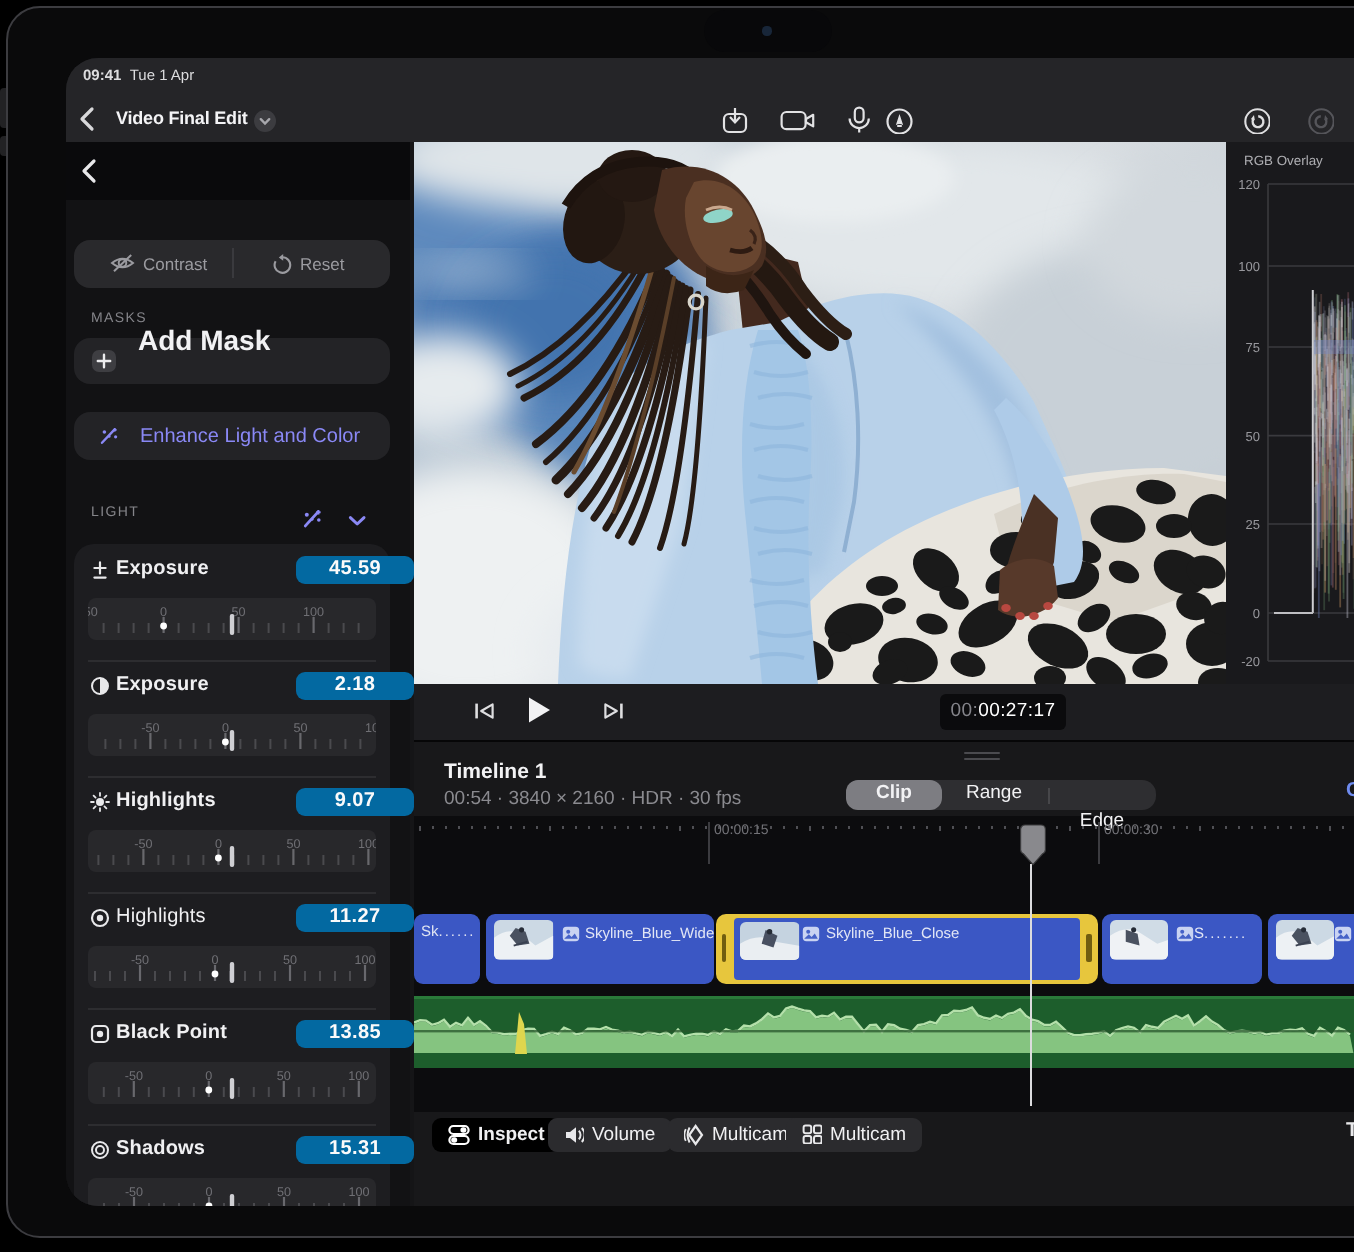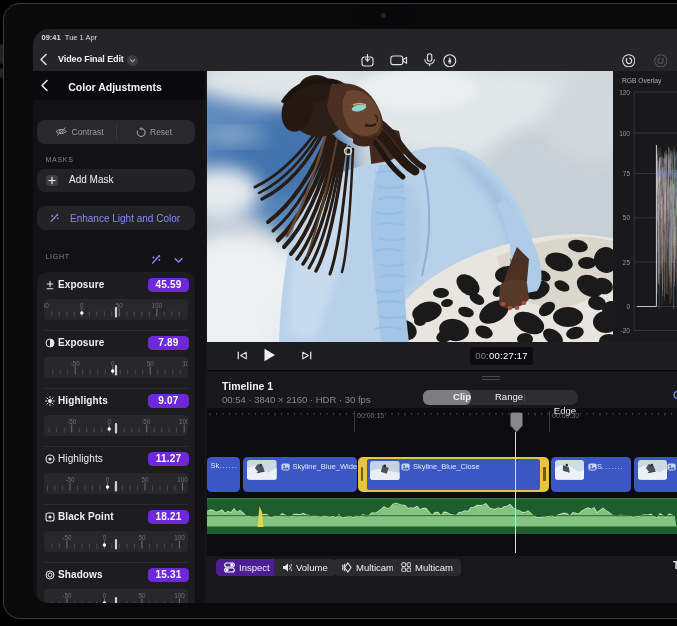--- a/index.html
+++ b/index.html
@@ -1,22 +1,22 @@
 <!DOCTYPE html>
 <html><head><meta charset="utf-8">
 <style>
 * { margin:0; padding:0; box-sizing:border-box; }
 html,body { width:677px; height:626px; background:#000; overflow:hidden;
   font-family:"Liberation Sans", sans-serif; -webkit-font-smoothing:antialiased; }
 .abs { position:absolute; }
 svg { display:block; }
-.vbox { width:41px; height:13.5px; background:#6d28d9; border-radius:4.5px;
+.vbox { width:59px; height:13.5px; background:#0369a1; border-radius:4.5px;
   color:#fafafa; font-size:10px; font-weight:700; text-align:center; line-height:13.5px; letter-spacing:.2px; }
 .ruler { width:144px; height:21px; background:#28282b; border-radius:4px; overflow:hidden; }
-.seg { position:absolute; top:0; height:29px; line-height:14.5px; text-align:right;
+.seg { position:absolute; top:0; height:29px; line-height:14.5px; text-align:center;
   font-size:9.5px; font-weight:700; color:#f2f2f4; }
 .btn { position:absolute; top:529.5px; height:17px; background:#2b2b2e; border-radius:4.5px;
   color:#f0f0f2; font-size:9.5px; font-weight:400; display:flex; align-items:center; gap:4px; padding:0 8px; }
 </style></head>
 <body>
 
 <div class="abs" style="left:0;top:44px;width:4px;height:20px;background:#222224;border-radius:2px 0 0 2px"></div>
 <div class="abs" style="left:0;top:68px;width:4px;height:10px;background:#222224;border-radius:2px 0 0 2px"></div>
 <div class="abs" style="left:3px;top:3px;width:710px;height:616px;border:1.2px solid #3c3c40;border-radius:17px;background:#0a0a0b"></div>
 <div class="abs" style="left:352px;top:5px;width:64px;height:21px;background:#08080a;border-radius:11px"></div>
@@ -78,21 +78,20 @@
       </svg>
     </div>
 
   <div class="abs" style="left:0;top:42px;width:172px;height:532px;background:#121214"></div>
   <div class="abs" style="left:0;top:42px;width:172px;height:29px;background:#0a0a0c"></div>
   <div class="abs" style="left:7px;top:50px">
       <svg width="9" height="13" viewBox="0 0 9 13" style="">
         <path d="M7 1.5 L2 6.5 L7 11.5" stroke="#e8e8ea" stroke-width="1.6" fill="none" stroke-linecap="round" stroke-linejoin="round"></path>
       </svg>
     </div>
-  <div class="abs" style="left:-4px;top:51.5px;width:172px;text-align:center;font-size:10.5px;font-weight:700;color:#f4f4f6">Color Adjustments</div>
 
   <div class="abs" style="left:3.5px;top:91px;width:158.5px;height:23.5px;background:#29292c;border-radius:8px"></div>
   <div class="abs" style="left:82.5px;top:95px;width:1px;height:15px;background:#3a3a3e"></div>
   <div class="abs" style="left:22px;top:97px">
       <svg width="12.5" height="11" viewBox="0 0 12.5 11" style="">
         <path d="M1 5.5 Q6.25 1.2 11.5 5.5 Q6.25 9.8 1 5.5 Z" stroke="#9b9ba0" stroke-width="1" fill="none"></path>
         <circle cx="6.25" cy="5.5" r="1.9" stroke="#9b9ba0" stroke-width="1" fill="none"></circle>
         <path d="M2 9.6 L10.6 1.5" stroke="#9b9ba0" stroke-width="1"></path>
       </svg>
     </div>
@@ -105,21 +104,21 @@
     </div>
   <div class="abs" style="left:117px;top:98px;font-size:8.5px;color:#9b9ba0">Reset</div>
 
   <div class="abs" style="left:12.5px;top:126.5px;font-size:7px;color:#85858a;letter-spacing:.7px">MASKS</div>
   <div class="abs" style="left:3.5px;top:139.5px;width:158.5px;height:23px;background:#232326;border-radius:8px"></div>
   <div class="abs" style="left:12.5px;top:145.5px;width:12px;height:11px;background:#3e3e42;border-radius:3.5px">
       <svg width="12" height="11" viewBox="0 0 12 11" style="">
         <path d="M6 2.4v6.2M2.9 5.5h6.2" stroke="#ececee" stroke-width="1.2" stroke-linecap="round"></path>
       </svg>
     </div>
-  <div class="abs" style="left:36px;top:145px;font-size:10px;font-weight:400;color:#f2f2f4">Add Mask</div>
+  <div class="abs" style="left:36px;top:133px;font-size:14px;font-weight:700;color:#f2f2f4">Add Mask</div>
 
   <div class="abs" style="left:3.5px;top:177px;width:158.5px;height:24px;background:#232326;border-radius:8px"></div>
   <div class="abs" style="left:16px;top:183.5px">
       <svg width="11" height="11" viewBox="0 0 11 11" style="">
         <path d="M8.2 1.8 L2 8.4" stroke="#8a88f5" stroke-width="1.2" stroke-linecap="round"></path>
         <circle cx="3.2" cy="3" r="0.9" fill="#8a88f5"></circle>
         <circle cx="8.8" cy="5.4" r="0.8" fill="#8a88f5"></circle>
         <circle cx="5.6" cy="5.2" r="0.7" fill="#8a88f5"></circle>
         <path d="M8.4 1 v1.8 M7.5 1.9 h1.8" stroke="#8a88f5" stroke-width="0.9"></path>
       </svg>
@@ -180,21 +179,21 @@
       </svg>
     </div>
 <div class="abs" style="left:11px;top:301px;width:144px;height:1px;background:#2d2d30"></div>
 <div class="abs" style="left:12px;top:309px;width:10px;height:10px">
       <svg width="10" height="10" viewBox="0 0 10 10" style="">
         <circle cx="5" cy="5" r="4" stroke="#e8e8ea" stroke-width="1" fill="none"></circle>
         <path d="M5 1a4 4 0 0 1 0 8z" fill="#e8e8ea"></path>
       </svg>
     </div>
 <div class="abs" style="left:25px;top:308px;font-size:10px;font-weight:700;color:#f0f0f2;letter-spacing:.1px">Exposure</div>
-<div class="abs vbox" style="left:115px;top:307px">7.89</div>
+<div class="abs vbox" style="left:115px;top:307px">2.18</div>
 <div class="abs ruler" style="left:11px;top:328px">
       <svg width="144" height="21" viewBox="0 0 144 21" style="">
         <text x="31.2" y="9" font-size="6.3" fill="#6f6f74" text-anchor="middle" font-family="Liberation Sans, sans-serif">-50</text>
         <text x="68.7" y="9" font-size="6.3" fill="#6f6f74" text-anchor="middle" font-family="Liberation Sans, sans-serif">0</text>
         <text x="106.2" y="9" font-size="6.3" fill="#6f6f74" text-anchor="middle" font-family="Liberation Sans, sans-serif">50</text>
         <text x="143.7" y="9" font-size="6.3" fill="#6f6f74" text-anchor="middle" font-family="Liberation Sans, sans-serif">100</text>
         <path d="M8.7 12.5v5" stroke="#4a4a4e" stroke-width="1"></path>
         <path d="M16.2 12.5v5" stroke="#4a4a4e" stroke-width="1"></path>
         <path d="M23.7 12.5v5" stroke="#4a4a4e" stroke-width="1"></path>
         <path d="M31.2 9.5v8" stroke="#68686d" stroke-width="1.1"></path>
@@ -295,21 +294,21 @@
       </svg>
     </div>
 <div class="abs" style="left:11px;top:475px;width:144px;height:1px;background:#2d2d30"></div>
 <div class="abs" style="left:12px;top:483px;width:10px;height:10px">
       <svg width="10" height="10" viewBox="0 0 10 10" style="">
         <rect x="1" y="1" width="8" height="8" rx="2" stroke="#e8e8ea" stroke-width="1.1" fill="none"></rect>
         <circle cx="5" cy="5" r="1.6" fill="#e8e8ea"></circle>
       </svg>
     </div>
 <div class="abs" style="left:25px;top:482px;font-size:10px;font-weight:700;color:#f0f0f2;letter-spacing:.1px">Black Point</div>
-<div class="abs vbox" style="left:115px;top:481px">18.21</div>
+<div class="abs vbox" style="left:115px;top:481px">13.85</div>
 <div class="abs ruler" style="left:11px;top:502px">
       <svg width="144" height="21" viewBox="0 0 144 21" style="">
         <text x="22.9" y="9" font-size="6.3" fill="#6f6f74" text-anchor="middle" font-family="Liberation Sans, sans-serif">-50</text>
         <text x="60.4" y="9" font-size="6.3" fill="#6f6f74" text-anchor="middle" font-family="Liberation Sans, sans-serif">0</text>
         <text x="97.9" y="9" font-size="6.3" fill="#6f6f74" text-anchor="middle" font-family="Liberation Sans, sans-serif">50</text>
         <text x="135.4" y="9" font-size="6.3" fill="#6f6f74" text-anchor="middle" font-family="Liberation Sans, sans-serif">100</text>
         <path d="M7.9 12.5v5" stroke="#4a4a4e" stroke-width="1"></path>
         <path d="M15.4 12.5v5" stroke="#4a4a4e" stroke-width="1"></path>
         <path d="M22.9 9.5v8" stroke="#68686d" stroke-width="1.1"></path>
         <path d="M30.4 12.5v5" stroke="#4a4a4e" stroke-width="1"></path>
@@ -1081,21 +1080,21 @@
       </svg>
     </div>
 
   <div class="abs" style="left:482.3px;top:403px;width:1.2px;height:121px;background:#dcdcde"></div>
   <div class="abs" style="left:476.5px;top:383px">
       <svg width="13" height="21" viewBox="0 0 13 21" style="">
         <path d="M2.5 0.5 h8 a2.2 2.2 0 0 1 2.2 2.2 v10.2 a2.2 2.2 0 0 1 -1.4 2 L6.5 20.3 L1.7 14.9 a2.2 2.2 0 0 1 -1.4 -2 V2.7 a2.2 2.2 0 0 1 2.2 -2.2 Z" fill="#89898d" stroke="#3a3a3c" stroke-width="0.6"></path>
       </svg>
     </div>
 
-  <div class="btn" style="left:183px;background:#4c1d95;font-weight:400">
+  <div class="btn" style="left:183px;background:#000000;font-weight:700">
       <svg width="11" height="11" viewBox="0 0 11 11" style="">
         <rect x="0.7" y="1" width="9.6" height="4" rx="2" stroke="#fff" stroke-width="1.1" fill="none"></rect>
         <rect x="6.2" y="1.6" width="3" height="2.8" rx="1.4" fill="#fff"></rect>
         <rect x="0.7" y="6" width="9.6" height="4" rx="2" stroke="#fff" stroke-width="1.1" fill="none"></rect>
         <rect x="1.6" y="6.6" width="3" height="2.8" rx="1.4" fill="#fff"></rect>
       </svg>
       <span>Inspect</span>
     </div>
   <div class="btn" style="left:241px">
       <svg width="10" height="11" viewBox="0 0 10 11" style="">

